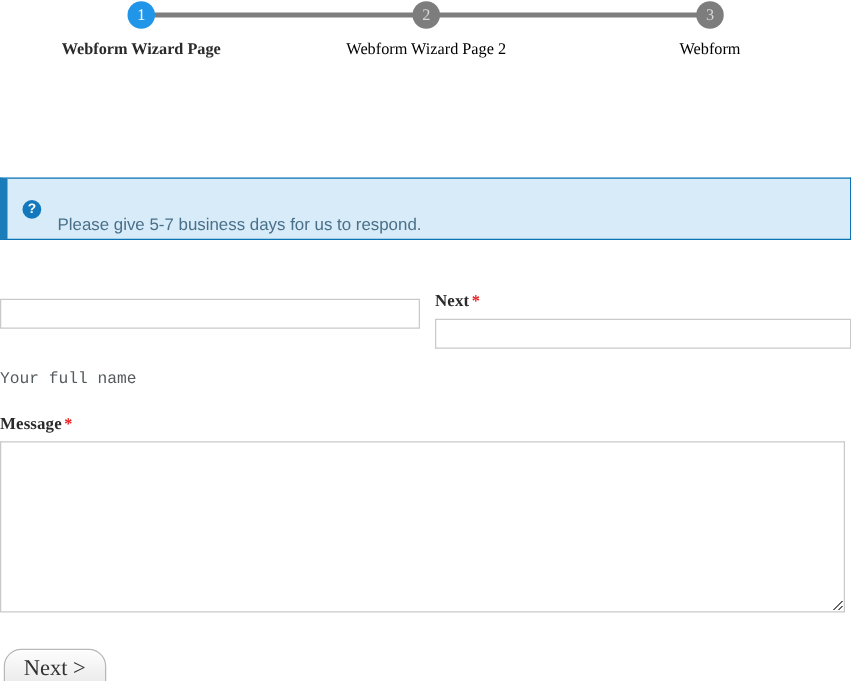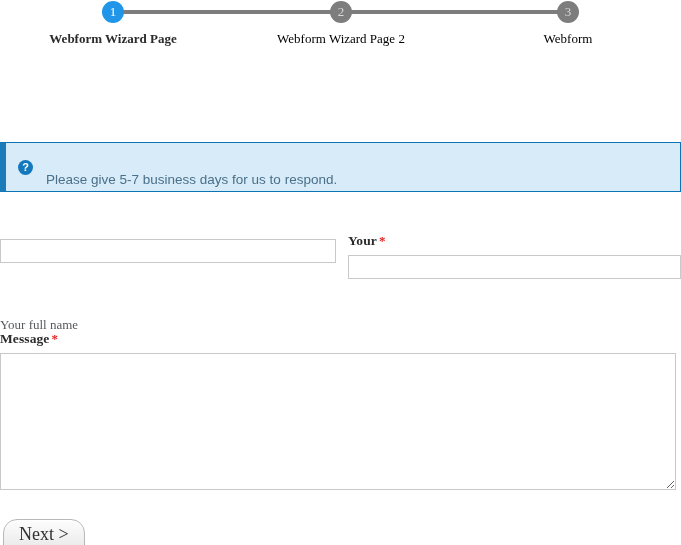--- a/index.html
+++ b/index.html
@@ -153,24 +153,25 @@
     background: #ffffff;
     font-family: "Liberation Serif", "DejaVu Serif", serif;
     font-size: 13px;
     color: #333;
     padding: 1px 4px;
     border-radius: 0;
   }
   .help {
     position: absolute;
     left: 0;
-    top: 84px;
+    top: 62px;
     font-size: 13px;
     color: #555a5e;
     font-weight: normal;
+    font-family: Liberation Mono, monospace;
   }
 
   .message-field {
     position: absolute;
     left: 0;
     top: 98px;
     width: 563px;
   }
   textarea.area {
     box-sizing: border-box;
@@ -239,21 +240,21 @@
 
 <div class="form-area">
 
   <div class="name-row">
 
     <div class="field field-first">
       <input class="txt" type="text" value="" placeholder="" style="">
     </div>
 
     <div class="field field-last">
-      <label class="fl"><span>Your</span><span class="req">*</span></label>
+      <label class="fl"><span>Next</span><span class="req">*</span></label>
       <input class="txt" type="text" value="" placeholder="" style="">
     </div>
 
     <div class="help">Your full name</div>
   </div>
 
   <div class="message-field">
     <label class="fl"><span>Message</span><span class="req">*</span></label>
     <textarea class="area" placeholder="" style=""></textarea>
   </div>

